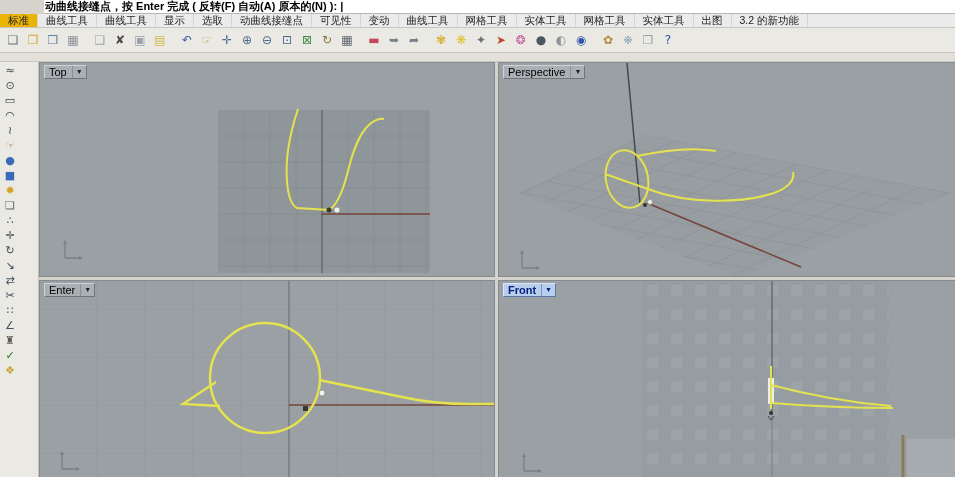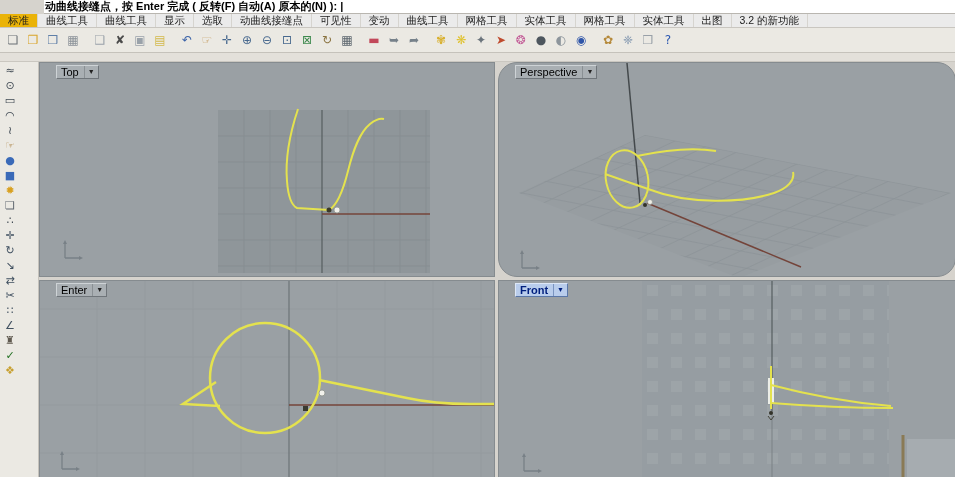--- a/index.html
+++ b/index.html
@@ -42,26 +42,26 @@
   .sbi{
     width:18px;height:14px;margin-left:1px;text-align:center;
     font-size:11px;line-height:14px;font-family:"DejaVu Sans",sans-serif;
   }
   .viewports{position:relative;width:917px;height:417px;background:#d6d3cd;}
   .vp{
     position:absolute;background:var(--vp-bg);overflow:hidden;
     border:1px solid #858b8f;box-sizing:border-box;
   }
   #vp-top   {left:0;   top:0;    width:456px;height:215px;}
-  #vp-persp {left:459px;top:0;   width:458px;height:215px;border-radius:19px;}
+  #vp-persp {left:459px;top:0;   width:458px;height:215px;}
   #vp-front {left:0;   top:218px;width:456px;height:199px;}
   #vp-right {left:459px;top:218px;width:458px;height:199px;}
   .vp svg{position:absolute;left:0;top:0;}
   .vp-title{
-    position:absolute;top:2px;left:16px;z-index:2;
+    position:absolute;top:2px;left:4px;z-index:2;
     font-size:11px;line-height:12px;padding:0 2px 0 4px;
     background:#a9afb3;color:#000;display:flex;align-items:center;gap:5px;
     border:1px solid;border-color:#ced3d6 #6f757a #6f757a #ced3d6;cursor:default;
   }
   .vp-title .arr{
     font-size:7px;color:#222;border-left:1px solid #8a9094;padding:0 1px 0 3px;
   }
   .vp-title.active{
     background:var(--active-title-bg);color:var(--active-title-text);font-weight:bold;
     border-color:#dde7f7 #5a77a8 #5a77a8 #dde7f7;

